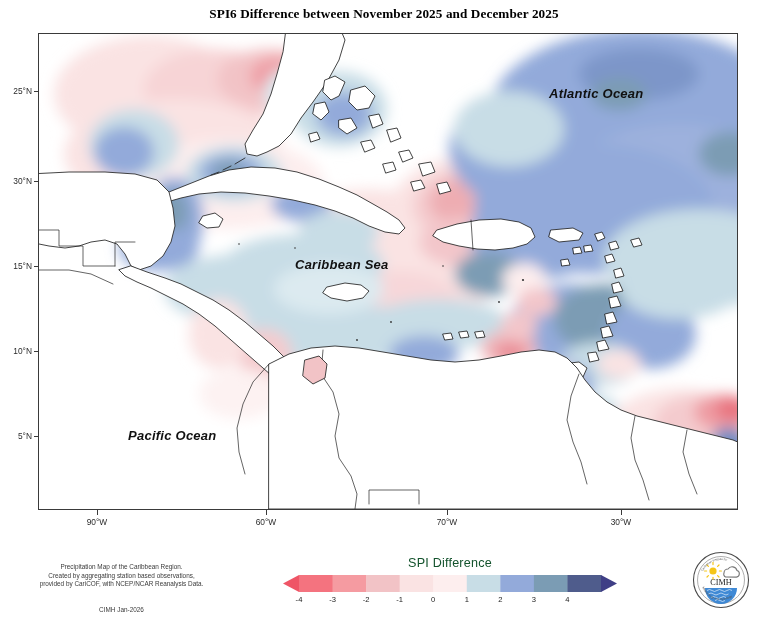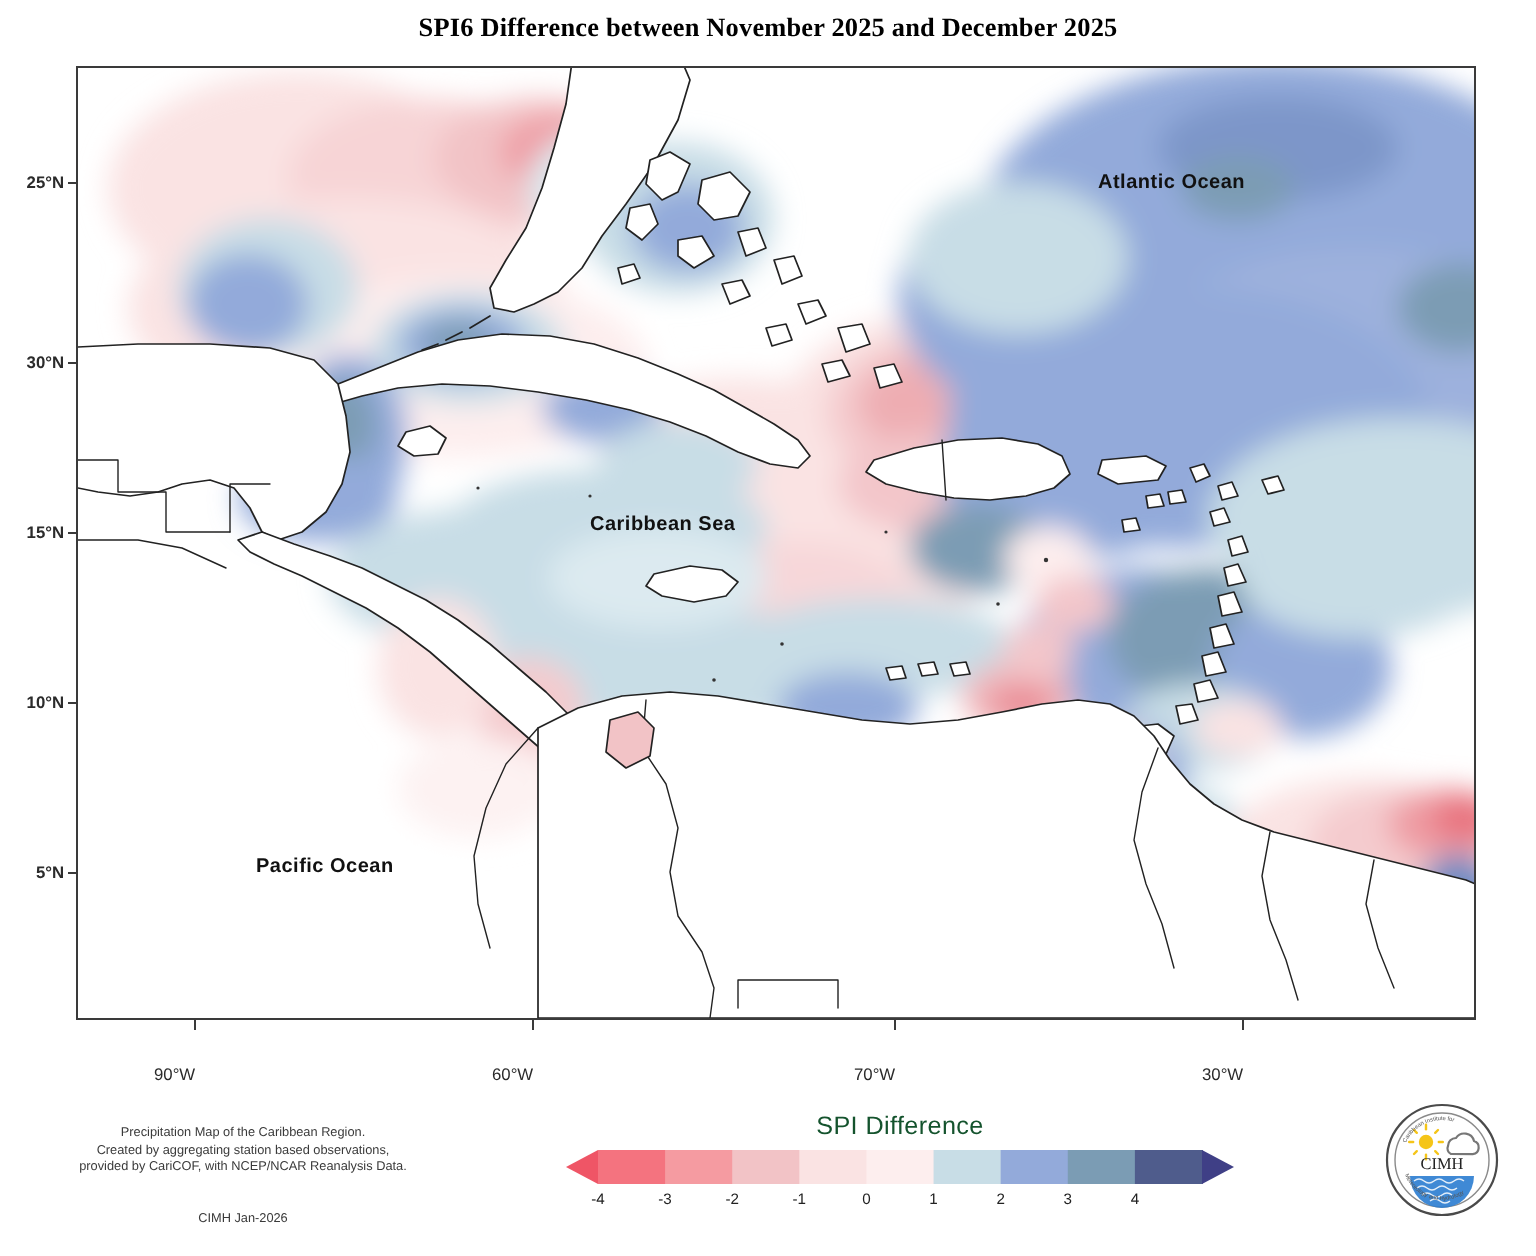--- a/index.html
+++ b/index.html
@@ -13,27 +13,27 @@
          font-weight:bold;font-size:13.2px;letter-spacing:.1px;color:#000;}
 
   
   .map-frame{position:absolute;left:38px;top:33px;width:700px;height:477px;
              border:1px solid #3a3a3a;background:#ffffff;box-sizing:border-box;
              overflow:hidden;}
   .map-svg{position:absolute;left:0;top:0;width:698px;height:475px;display:block;}
 
   
   .ax{position:absolute;font-size:8.4px;color:#2b2b2b;white-space:nowrap;}
-  .ax-y{text-align:right;width:30px;font-weight:bold;}
-  .ax-x{width:40px;margin-top:15px;}
+  .ax-y{text-align:right;width:30px;}
+  .ax-x{text-align:center;width:40px;}
   .tick{position:absolute;background:#3a3a3a;}
 
   
-  .ocean-label{position:absolute;font-weight:bold;
-               font-size:10px;color:#111;white-space:nowrap;
+  .ocean-label{position:absolute;font-style:italic;font-weight:bold;
+               font-size:13px;color:#111;white-space:nowrap;
                letter-spacing:.25px;}
 
   
   .cb-wrap{position:absolute;left:283px;top:556px;width:334px;}
   .cb-title{text-align:center;font-size:12.6px;color:#14532d;margin-bottom:4px;
             letter-spacing:.2px;}
   .cb-row{position:relative;height:19px;}
   .cb-ticks{position:relative;height:14px;margin-top:2px;}
   .cb-tick{position:absolute;font-size:7.6px;color:#222;text-align:center;
            width:20px;top:0;}

